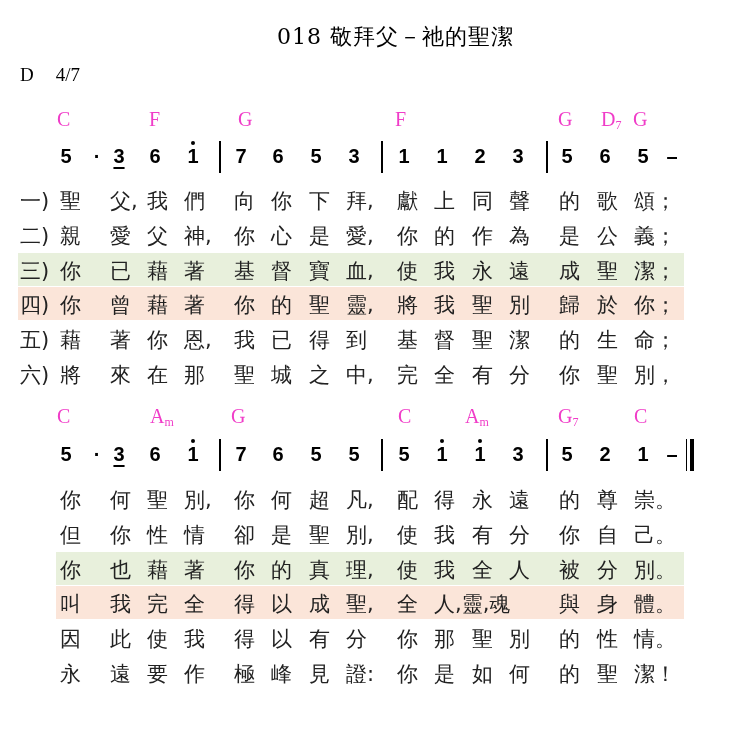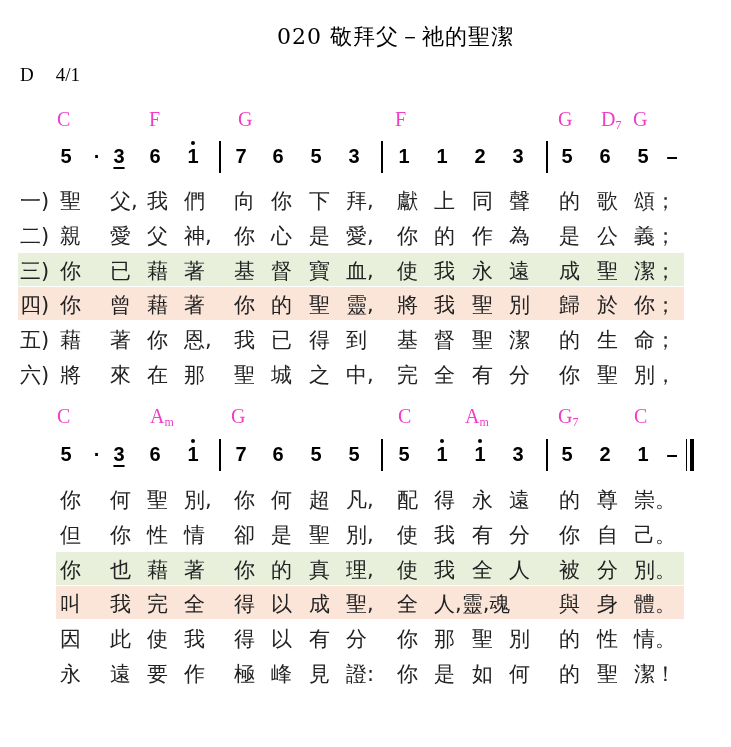--- a/index.html
+++ b/index.html
@@ -52,23 +52,23 @@
   .lyric {
     position: absolute; font-size: 21px; white-space: nowrap;
     font-family: "DejaVu Sans", "Liberation Sans", sans-serif;
     color: #222;
   }
   .lyric .c { position: absolute; top: 0; }
 </style>
 </head>
 <body>
 
-<div class="title">020 敬拜父－祂的聖潔</div>
+<div class="title">018 敬拜父－祂的聖潔</div>
 <div class="key">
-  <span>D</span><span>4/1</span>
+  <span>D</span><span>4/7</span>
 </div>
 
 <div id="score">
     <div class="chord" style="left: 57px; top: 108px; color: rgb(240, 60, 200);">C</div>
     <div class="chord" style="left: 149px; top: 108px; color: rgb(240, 60, 200);">F</div>
     <div class="chord" style="left: 238px; top: 108px; color: rgb(240, 60, 200);">G</div>
     <div class="chord" style="left: 395px; top: 108px; color: rgb(240, 60, 200);">F</div>
     <div class="chord" style="left: 558px; top: 108px; color: rgb(240, 60, 200);">G</div>
     <div class="chord" style="left: 601px; top: 108px; color: rgb(240, 60, 200);">D<sub>7</sub></div>
     <div class="chord" style="left: 633px; top: 108px; color: rgb(240, 60, 200);">G</div>

